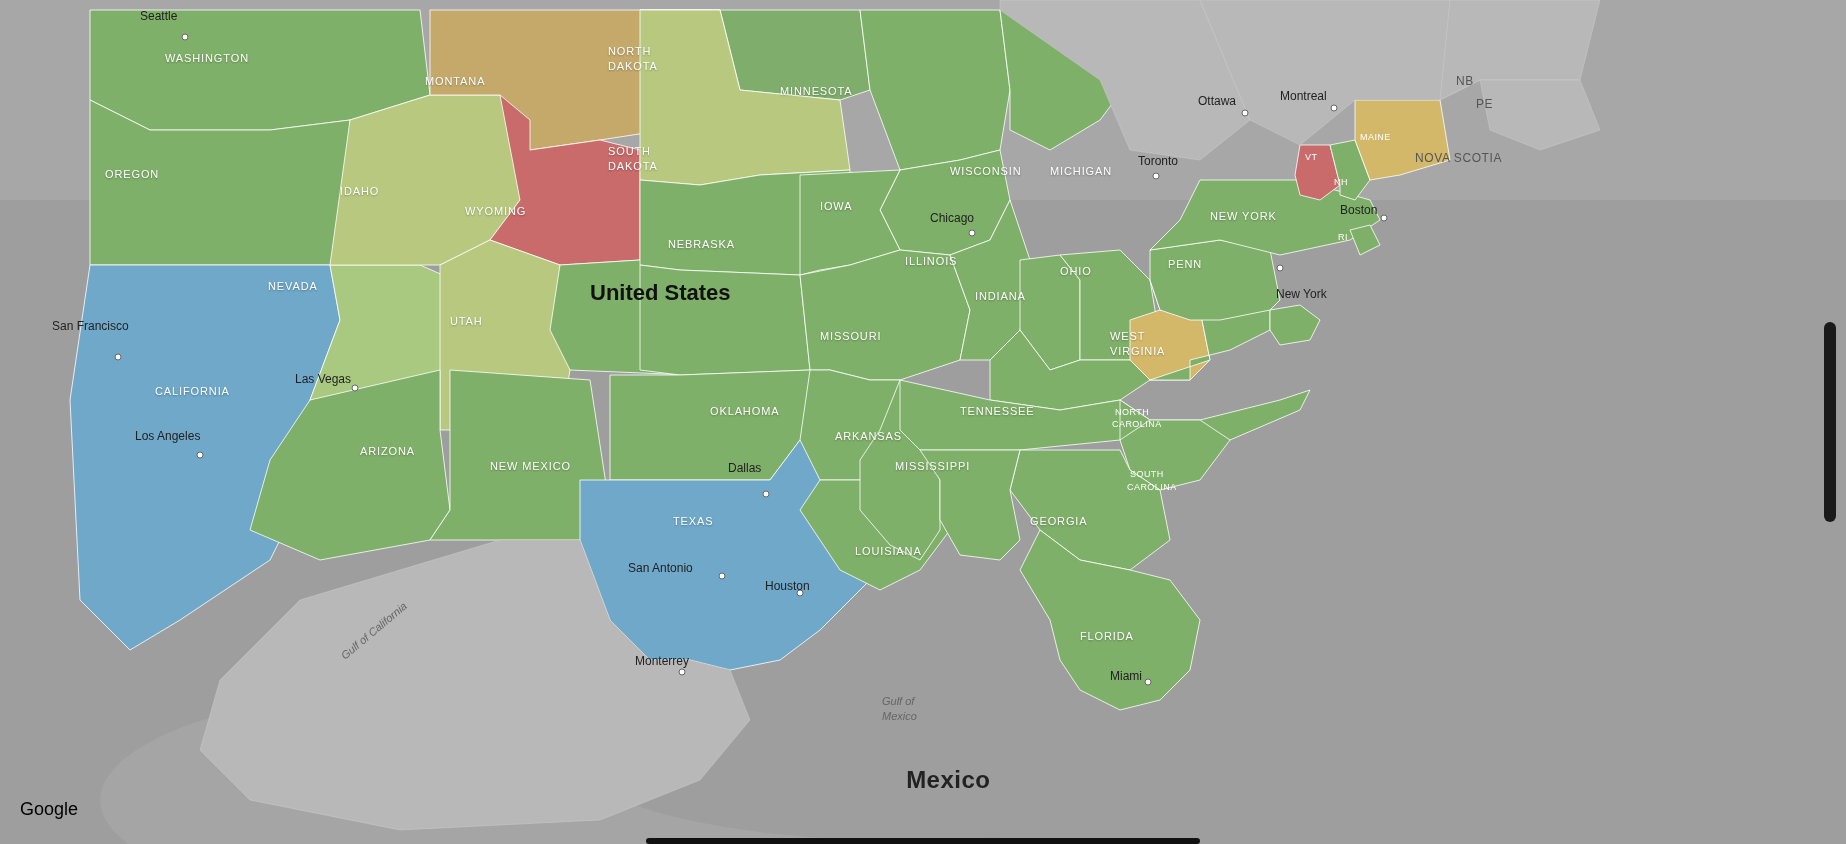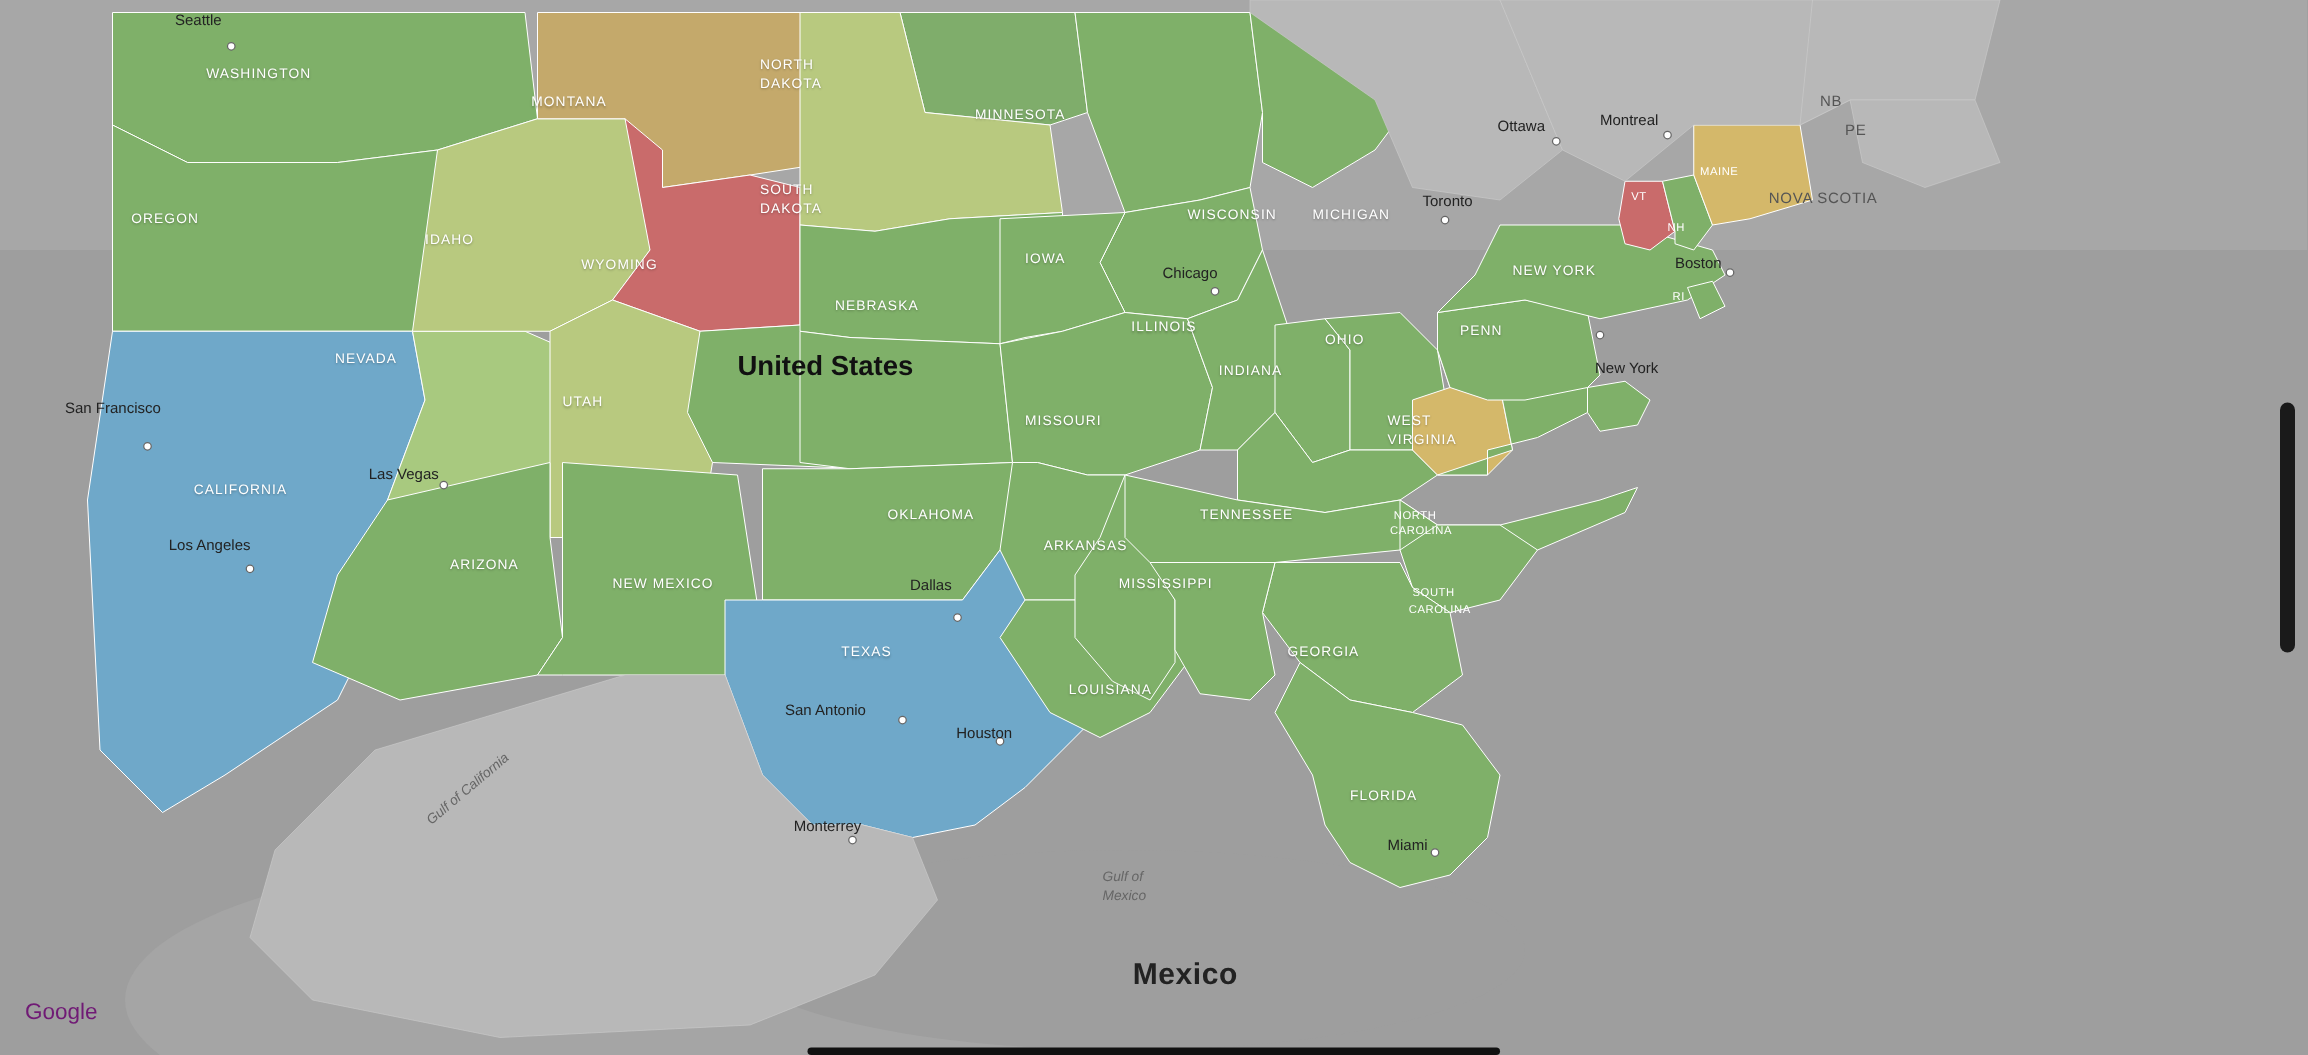--- a/index.html
+++ b/index.html
@@ -79,21 +79,21 @@
       fill: #666;
       font-style: italic;
       pointer-events: none;
     }
 
     .google-logo {
       position: absolute;
       bottom: 24px;
       left: 20px;
       font-size: 18px;
-      color: #701a75;
+      color: #000000;
       font-family: Arial, sans-serif;
     }
 
     .scrollbar {
       position: absolute;
       right: 10px;
       top: 50%;
       transform: translateY(-50%);
       width: 12px;
       height: 200px;

